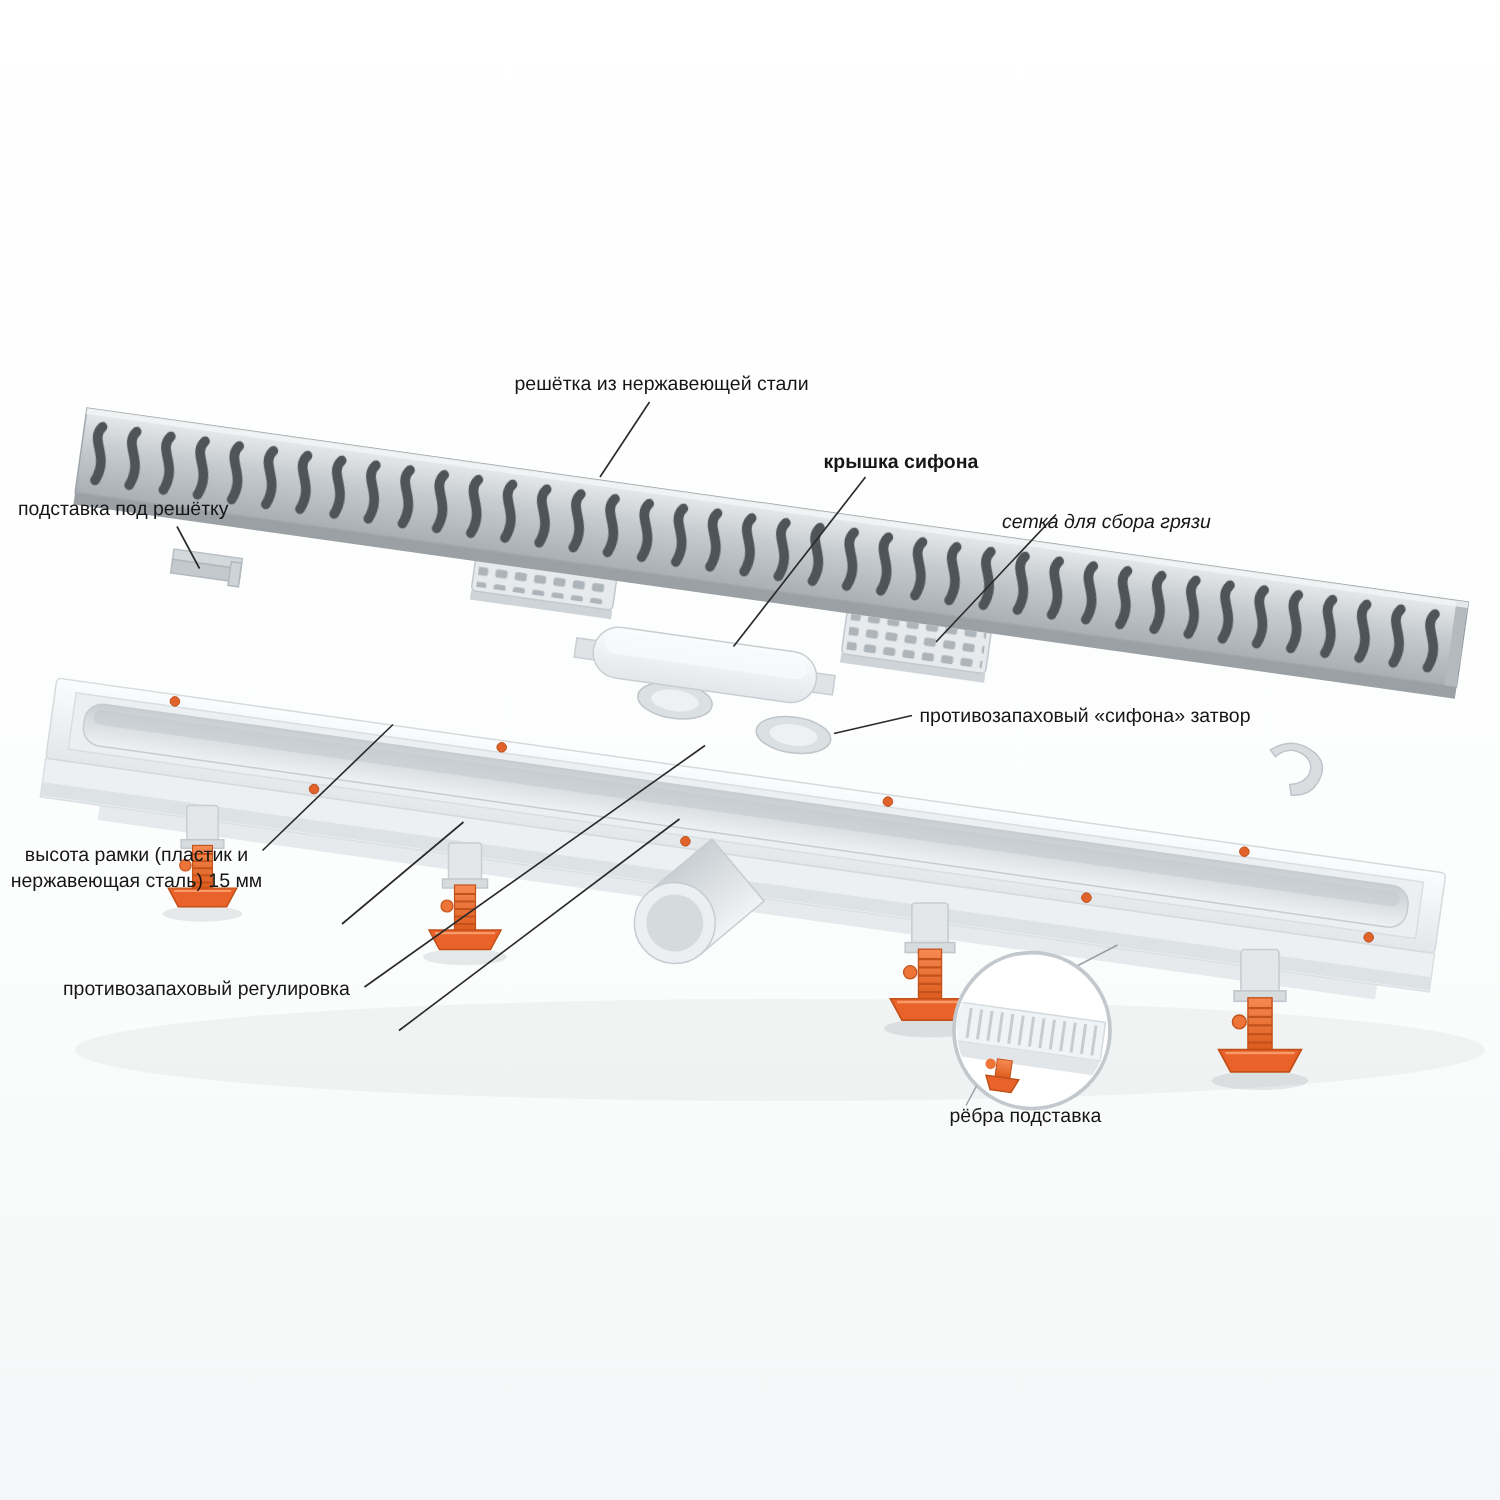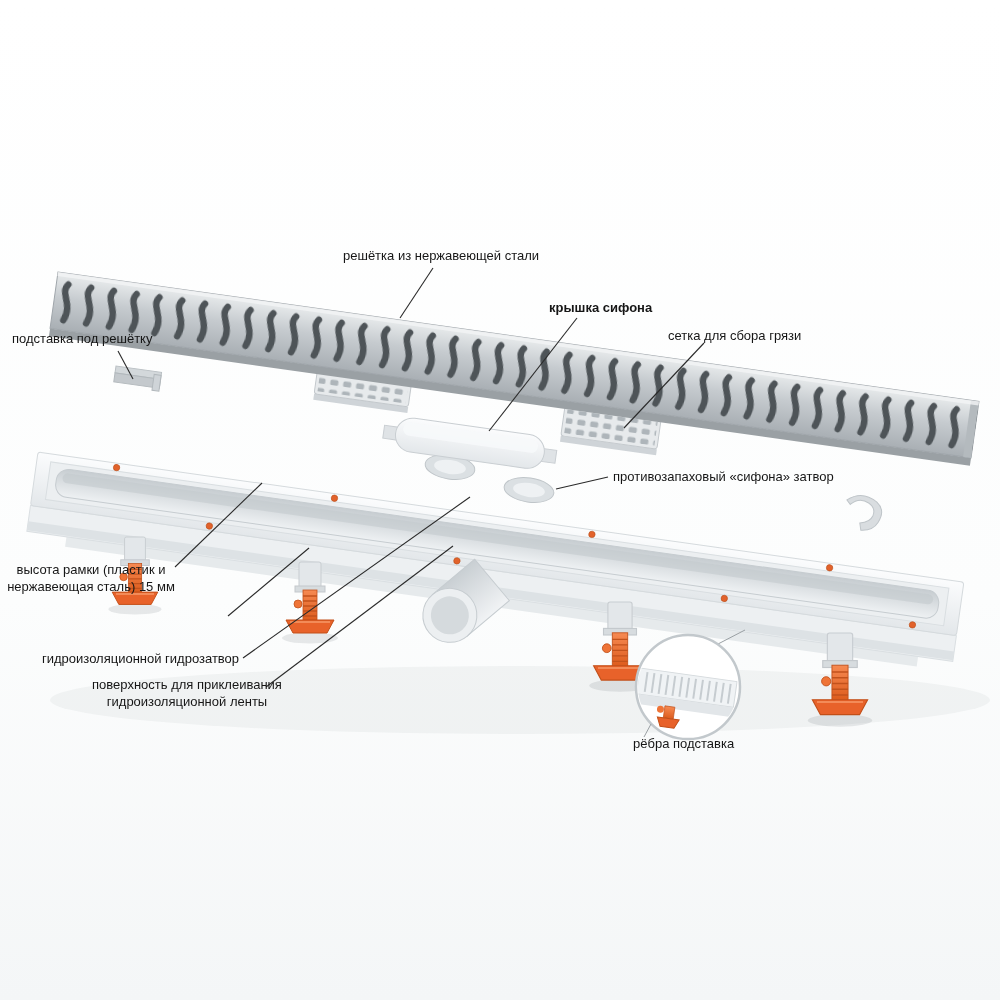--- a/index.html
+++ b/index.html
@@ -174,21 +174,20 @@
       <line x1="608" y1="477" x2="556" y2="489"></line>
       <line x1="175" y1="567" x2="262" y2="483"></line>
       <line x1="228" y1="616" x2="309" y2="548"></line>
       <line x1="243" y1="658" x2="470" y2="497"></line>
       <line x1="266" y1="687" x2="453" y2="546"></line>
     </g>
   </svg>
 
   <div class="label" style="left:343px;top:248px;">решётка из нержавеющей стали</div>
   <div class="label" style="left:549px;top:300px;font-weight:bold;">крышка сифона</div>
-  <div class="label" style="left:668px;top:328px;">сетка для сбора грязи</div>
+  <div class="label" style="left:668px;top:340px;font-style:italic;">сетка для сбора грязи</div>
   <div class="label" style="left:12px;top:331px;">подставка под решётку</div>
   <div class="label" style="left:613px;top:469px;">противозапаховый «сифона» затвор</div>
   <div class="label c6" style="left:2px;top:562px;width:178px;">высота рамки (пластик и нержавеющая сталь) 15 мм</div>
-  <div class="label" style="left:42px;top:651px;">гидроизоляционной гидрозатвор</div>
-  <div class="label c9" style="left:86px;top:677px;width:202px;">поверхность для приклеивания гидроизоляционной ленты</div>
+  <div class="label" style="left:42px;top:651px;">противозапаховый регулировка</div>
   <div class="label" style="left:633px;top:736px;">рёбра подставка</div>
 
 </div>
 
 </body></html>

